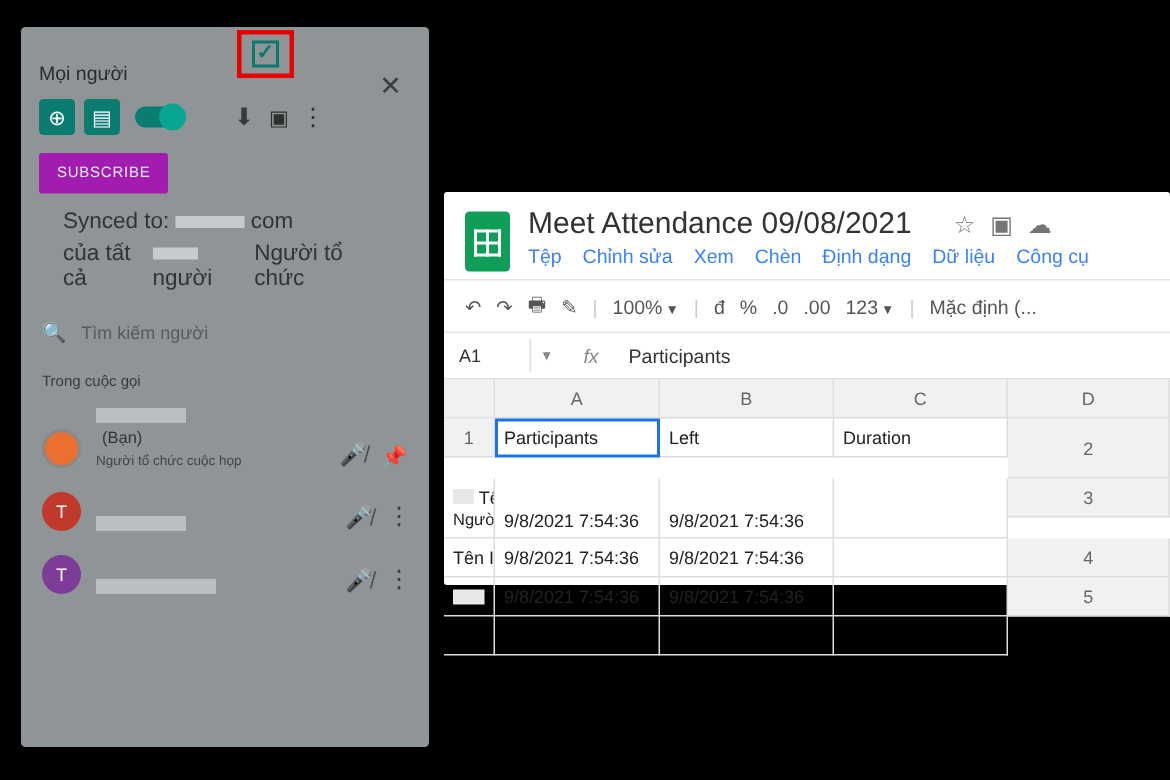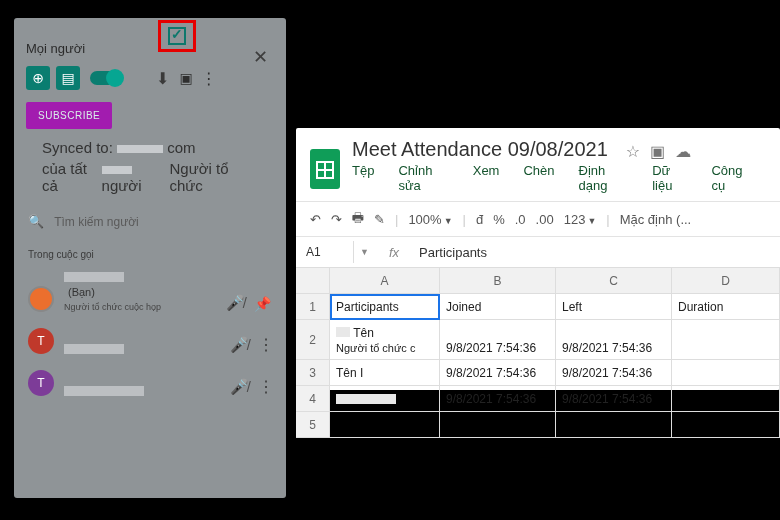--- a/index.html
+++ b/index.html
@@ -37,21 +37,21 @@
 .mic-off{color:#4a4a4a;font-size:15px;position:relative;width:18px;text-align:center}
 .pin-ic{color:#3d3d3d;font-size:14px;width:18px;text-align:center}
 .more-ic{color:#3a3a3a;font-size:16px;width:14px;text-align:center}
 
 .sheet{position:absolute;left:296px;top:128px;width:484px;height:262px;background:#fff;border-radius:2px}
 .sh-head{display:flex;align-items:center;padding:10px 14px 2px;gap:12px}
 .sheets-logo{width:30px;height:40px;background:#0f9d58;border-radius:3px;position:relative;flex-shrink:0}
 .sheets-logo:before{content:"";position:absolute;left:6px;top:12px;width:18px;height:18px;background:linear-gradient(#fff,#fff) 0 0/100% 2px no-repeat,linear-gradient(#fff,#fff) 0 50%/100% 2px no-repeat,linear-gradient(#fff,#fff) 0 100%/100% 2px no-repeat,linear-gradient(#fff,#fff) 0 0/2px 100% no-repeat,linear-gradient(#fff,#fff) 50% 0/2px 100% no-repeat,linear-gradient(#fff,#fff) 100% 0/2px 100% no-repeat}
 .sh-title{font-size:20px;color:#333;font-weight:400}
 .sh-actions{display:flex;gap:10px;color:#757575;font-size:16px;margin-left:8px}
-.menu-row{display:flex;gap:24px;padding:2px 14px 6px 58px;font-size:13px;color:#14532d}
+.menu-row{display:flex;gap:14px;padding:2px 14px 6px 58px;font-size:13px;color:#3b82f6}
 .tool-row{display:flex;align-items:center;gap:10px;padding:6px 14px;border-top:1px solid #e3e3e3;border-bottom:1px solid #e3e3e3;font-size:13px;color:#555}
 .tool-row .sep{color:#ccc}
 .tarrow{font-size:9px;margin-left:2px}
 .cell-ref{display:flex;align-items:center;padding:4px 0;border-bottom:1px solid #ddd}
 .ref-box{width:58px;padding:4px 10px;font-size:12px;color:#333;border-right:1px solid #ddd}
 .fx{padding:0 14px;color:#888;font-style:italic;font-size:13px}
 .fval{font-size:13px;color:#333;padding-left:6px}
 .grid{display:grid;grid-template-columns:34px 110px 116px 116px 108px}
 .gc{border-right:1px solid #ddd;border-bottom:1px solid #ddd;padding:4px 6px;font-size:12px;color:#222;height:26px;display:flex;align-items:center;overflow:hidden;white-space:nowrap}
 .gh{background:#f1f1f1;justify-content:center;color:#666}
@@ -127,21 +127,21 @@
 </div>
 
 <div class="red-box">
   <span class="checkbox-icon"></span>
 </div>
 
 <div class="sheet">
   <div class="sh-head">
     <div class="sheets-logo"></div>
     <div>
-      <div style="display:flex;align-items:flex-end;gap:10px">
+      <div style="display:flex;align-items:center;gap:20px">
         <span class="sh-title">Meet Attendance 09/08/2021</span>
         <div class="sh-actions">
           <span>☆</span>
           <span>▣</span>
           <span>☁</span>
         </div>
       </div>
       <div class="menu-row" style="padding-left:0">
         <span>Tệp</span>
         <span>Chỉnh sửa</span>
@@ -180,21 +180,20 @@
 
   <div class="grid">
     <div class="gc gh"></div>
     <div class="gc gh">A</div>
     <div class="gc gh">B</div>
     <div class="gc gh">C</div>
     <div class="gc gh">D</div>
 
     <div class="gc rn">1</div>
     <div class="gc sel">Participants</div>
-    <div class="gc">Joined</div>
     <div class="gc">Left</div>
     <div class="gc">Duration</div>
 
     <div class="gc rn r2">2</div>
     <div class="gc r2">
         <div class="inner">
           <div><span class="mask-sm"></span> <span>Tên</span></div>
           <div style="font-size:11px">Người tổ chức c</div>
         </div>
       </div>

